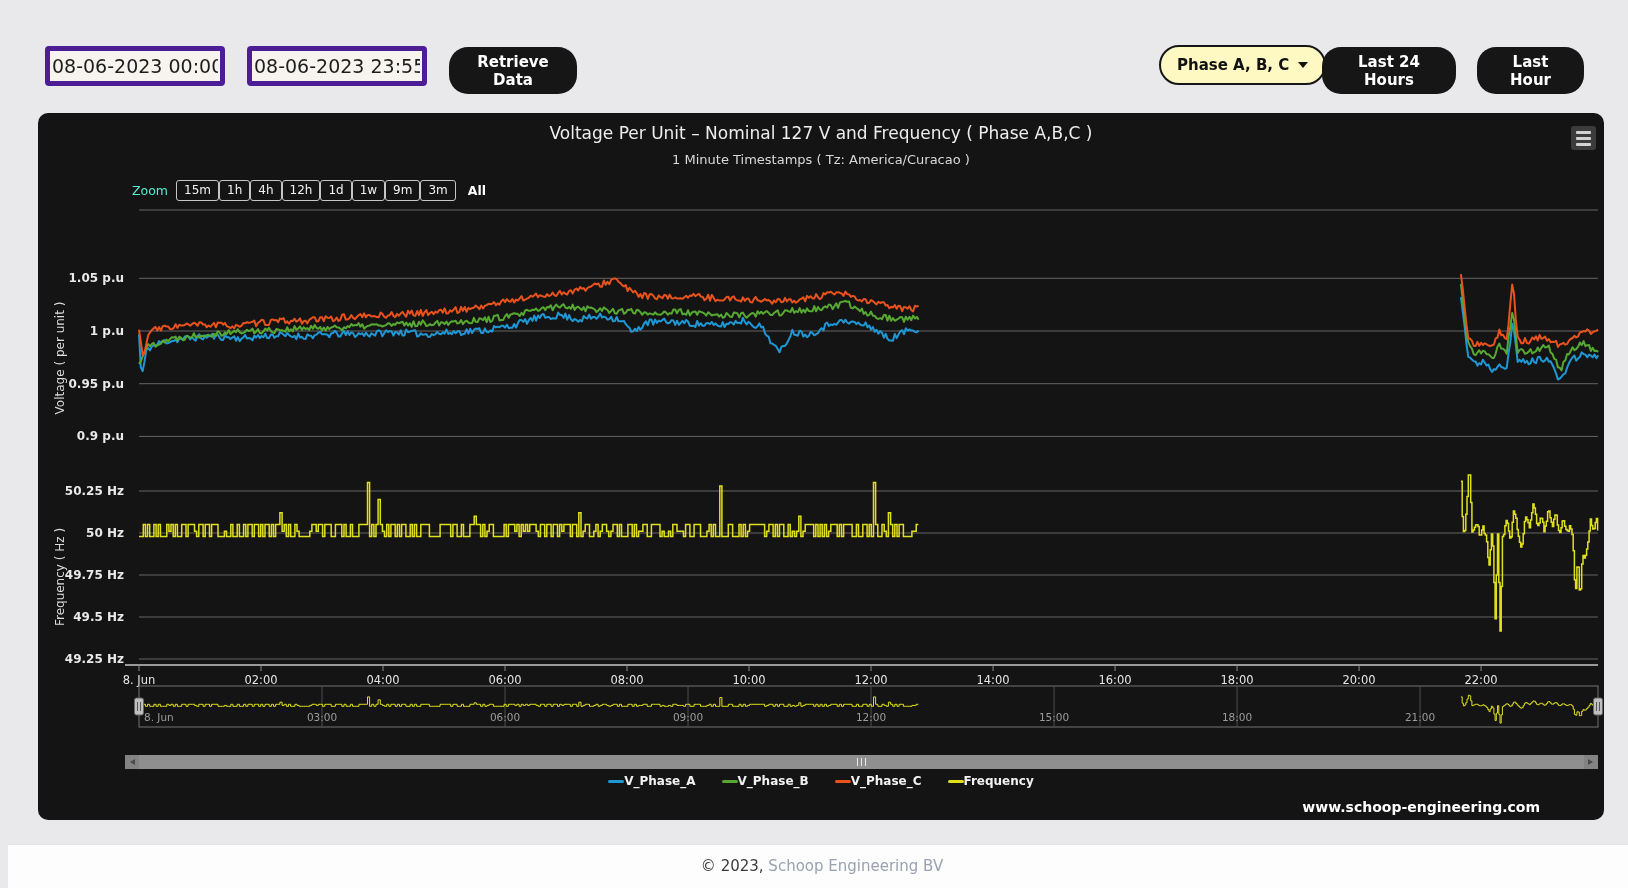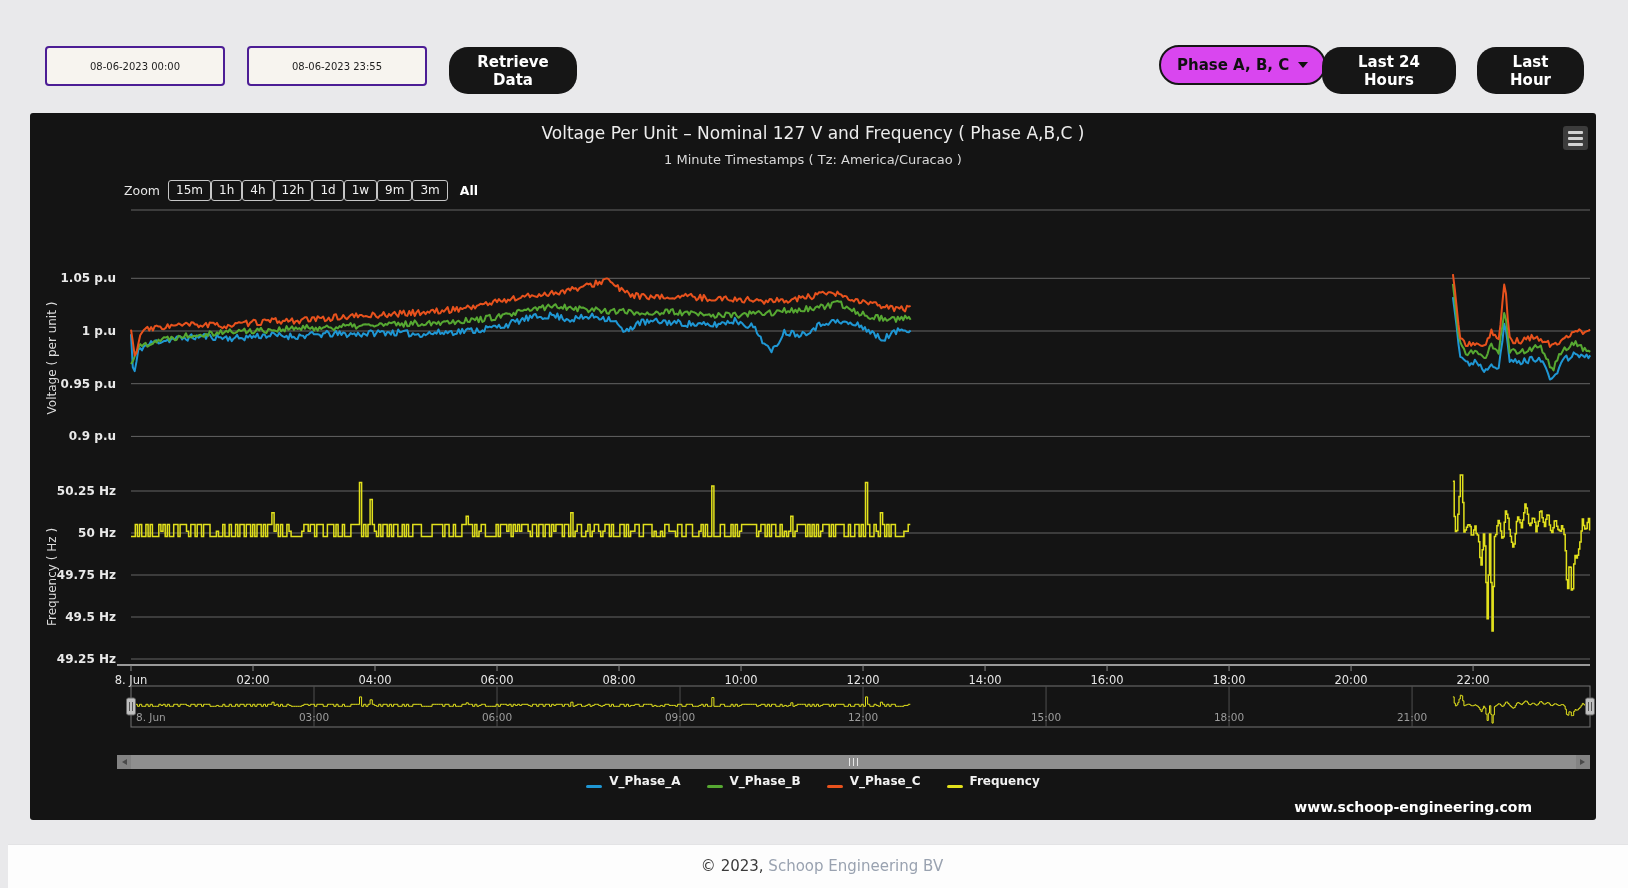--- a/index.html
+++ b/index.html
@@ -5,59 +5,59 @@
   html,body{margin:0;padding:0;}
   body{
     width:1628px;height:888px;overflow:hidden;position:relative;
     background:#e9e9eb;
     font-family:"DejaVu Sans","Liberation Sans",sans-serif;
   }
   
   .toolbar{position:absolute;left:0;top:0;width:1628px;height:113px;}
   .date-input{
     position:absolute;top:46px;height:40px;width:180px;box-sizing:border-box;
-    background:#f7f4ef;border:2px solid #4c1d95;border-radius:4px;
-    font-family:inherit;font-size:10px;color:#1d1d1d;text-align:center;outline:none;
+    background:#f7f4ef;border:5px solid #4c1d95;border-radius:4px;
+    font-family:inherit;font-size:19px;color:#1d1d1d;text-align:center;outline:none;
   }
   .btn-dark{
     position:absolute;top:47px;height:47px;box-sizing:border-box;border:none;cursor:pointer;
     background:#161616;color:#ffffff;font-family:inherit;font-weight:700;font-size:15px;
     border-radius:19px;padding:0 20px;
   }
   .btn-outline{
     position:absolute;top:45px;height:40px;box-sizing:border-box;cursor:pointer;
-    background:#d946ef;color:#111;font-family:inherit;font-weight:600;font-size:15px;
+    background:#fef9c3;color:#111;font-family:inherit;font-weight:600;font-size:15px;
     border:2px solid #161616;border-radius:20px;padding:0 16px;
     display:flex;align-items:center;gap:9px;
   }
   .caret-down{width:0;height:0;border-left:5px solid transparent;border-right:5px solid transparent;border-top:6px solid #111;}
   
   .chart-card{
-    position:absolute;left:30px;top:113px;width:1566px;height:707px;
-    background:#141414;border-radius:3px;
+    position:absolute;left:38px;top:113px;width:1566px;height:707px;
+    background:#141414;border-radius:10px;
   }
   .chart-title{position:absolute;top:10px;left:0;width:100%;text-align:center;color:#ededed;font-size:17px;}
   .chart-subtitle{position:absolute;top:39px;left:0;width:100%;text-align:center;color:#d9d9d9;font-size:13px;}
   .menu-btn{position:absolute;top:13px;right:8px;width:25px;height:24px;background:#3c3c3c;border:none;border-radius:3px;cursor:pointer;display:flex;flex-direction:column;justify-content:center;align-items:center;gap:3px;padding:0;}
   .menu-btn span{display:block;width:15px;height:3px;background:#d2d2d2;border-radius:1px;}
   .zoom-row{position:absolute;left:94px;top:67px;display:flex;align-items:center;gap:8px;}
-  .zoom-label{color:#e5e5e5;font-size:12.5px;}
+  .zoom-label{color:#5eead4;font-size:12.5px;}
   .zoom-btn{
     background:transparent;border:1px solid #c6c6c6;border-radius:3px;color:#f2f2f2;
     font-family:inherit;font-size:12px;padding:2px 7px;cursor:pointer;line-height:15px;
   }
   .zoom-all{background:transparent;border:none;color:#ffffff;font-family:inherit;font-size:12.5px;font-weight:700;cursor:pointer;padding:2px 4px;}
   #chart-svg{position:absolute;left:0;top:0;}
   #chart-svg text{font-family:"DejaVu Sans","Liberation Sans",sans-serif;}
   .tick{fill:#e9e9e9;font-size:12px;font-weight:600;}
   .xtick{fill:#e6e6e6;font-size:11.5px;}
   .axis-title{fill:#dcdcdc;font-size:12px;}
   .navlbl{fill:#9c9c9c;font-size:10.5px;}
   .legend{position:absolute;left:0;top:661px;width:100%;display:flex;justify-content:center;align-items:center;gap:26px;}
-  .legend-item{display:flex;align-items:flex-end;gap:7px;cursor:pointer;}
+  .legend-item{display:flex;align-items:center;cursor:pointer;}
   .legend-dash{display:inline-block;width:16px;height:3px;border-radius:2px;}
   .legend-item span.lbl{color:#f2f2f2;font-size:12px;font-weight:700;}
   .watermark{position:absolute;right:64px;top:686px;color:#ffffff;font-size:14px;font-weight:700;}
   
   .footer{position:absolute;left:8px;top:844px;width:1628px;height:44px;background:#fdfdfd;border-top:1px solid #e3e3e5;box-sizing:border-box;text-align:center;line-height:42px;font-size:15px;color:#3a3a3a;}
   .footer .company{color:#99a2b0;cursor:pointer;}
 </style>
 </head>
 <body>
 

